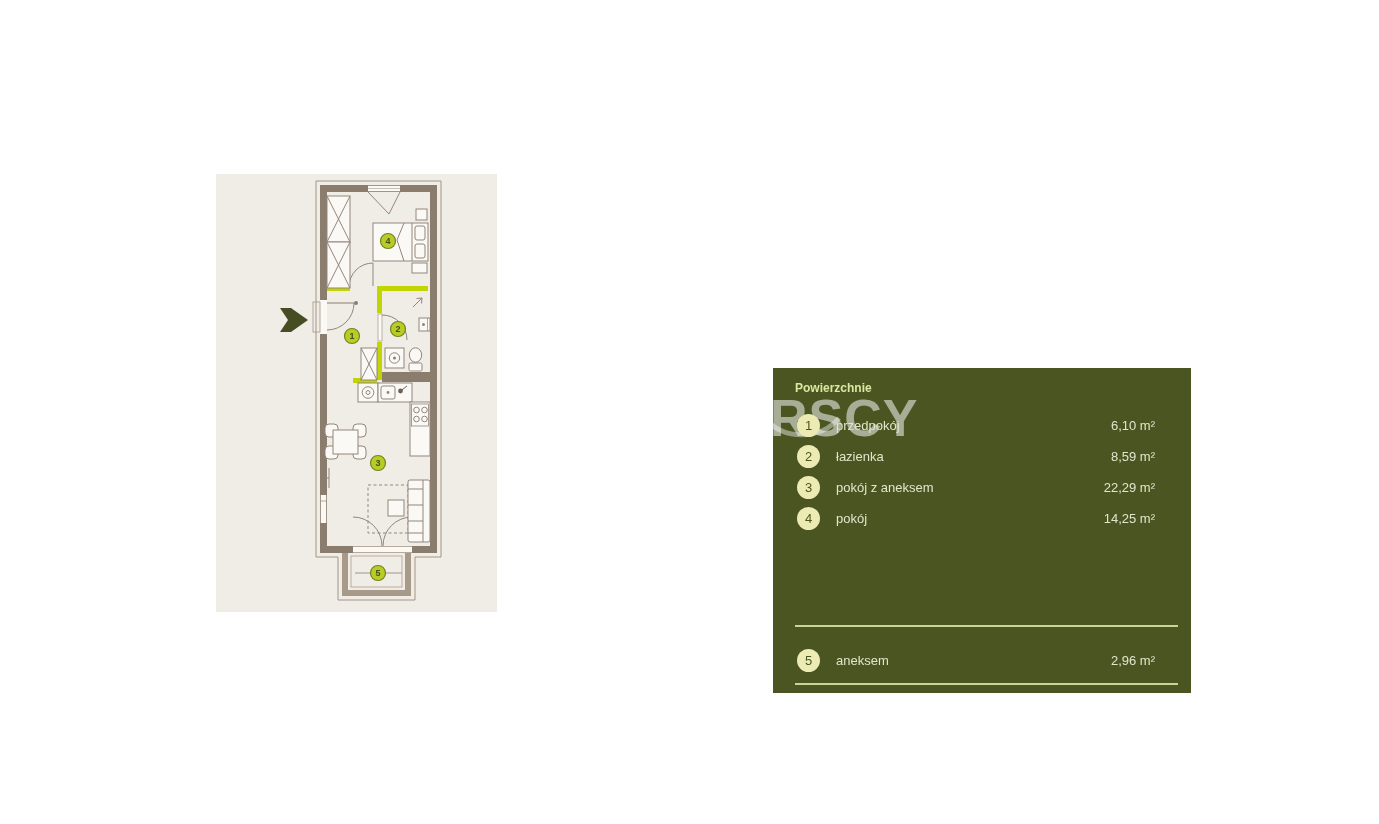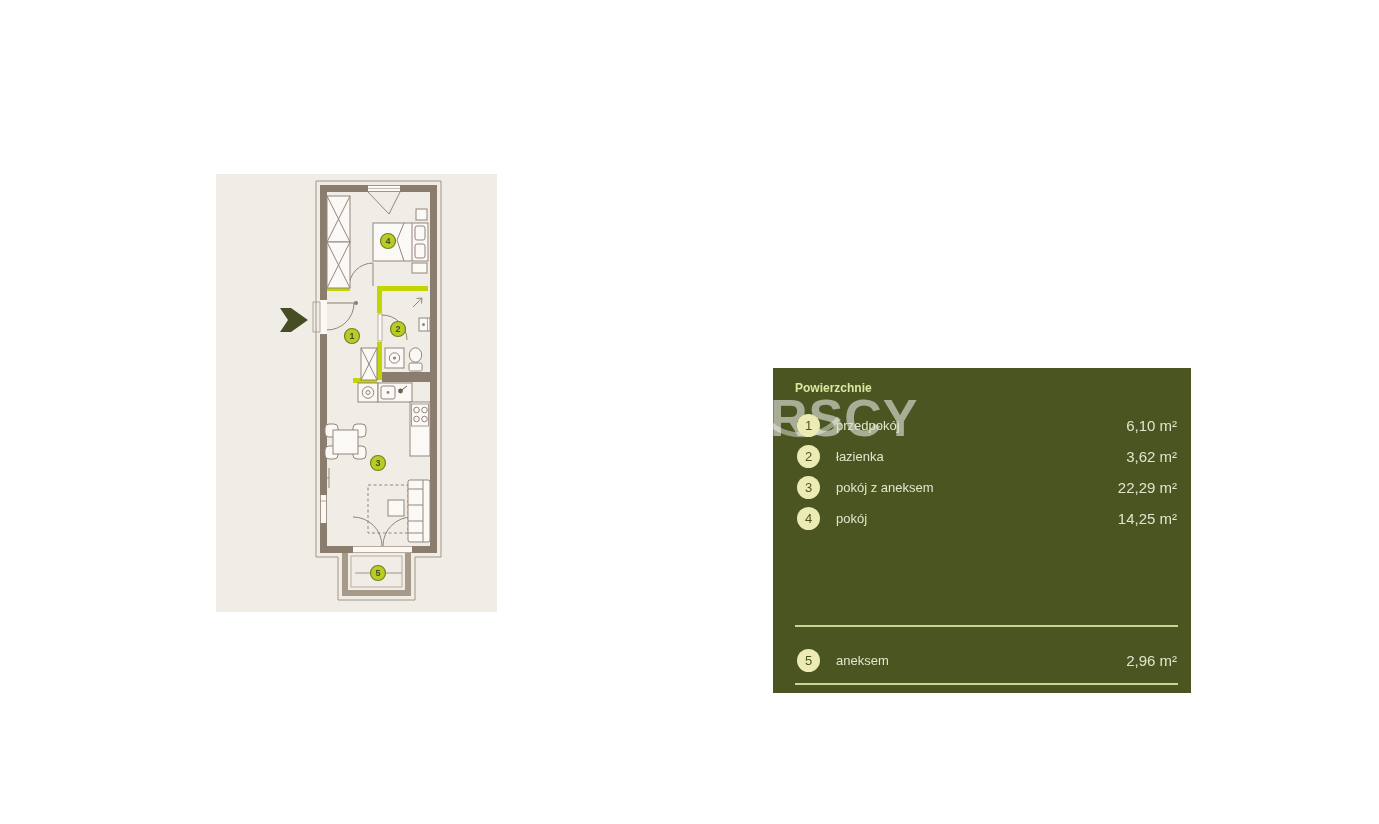--- a/index.html
+++ b/index.html
@@ -34,21 +34,21 @@
     display:flex;align-items:center;
   }
   .row-1{top:44px;} .row-2{top:75px;} .row-3{top:106px;} .row-4{top:137px;}
   .row-5{top:279px;}
   .badge-circle{
     margin-left:24px;width:23px;height:23px;border-radius:50%;
     background:#ecebb4;color:#4a5522;font-size:13px;
     display:flex;align-items:center;justify-content:center;flex:0 0 auto;
   }
   .row-label{margin-left:16px;font-size:13px;color:#e2e5cb;}
-  .row-area{margin-left:auto;margin-right:14px;font-size:15px;color:#e2e5cb;}
+  .row-area{margin-left:auto;margin-right:36px;font-size:13px;color:#e2e5cb;}
   .sep{position:absolute;left:22px;width:383px;height:2px;background:#c9d692;}
   .sep-1{top:257px;} .sep-2{top:315px;}
 </style>
 </head>
 <body>
 
 <div class="plan-area">
   <svg class="plan-svg" viewBox="0 0 281 438">
 
     <path d="M100,7 H225 V383 H199 V426 H122 V383 H100 Z" fill="none" stroke="#a39585" stroke-width="1"></path>
@@ -241,21 +241,21 @@
   <div class="panel-title">Powierzchnie</div>
 
   <div class="legend-row row-1">
     <span class="badge-circle">1</span>
     <span class="row-label">przedpokój</span>
     <span class="row-area">6,10 m²</span>
   </div>
   <div class="legend-row row-2">
     <span class="badge-circle">2</span>
     <span class="row-label">łazienka</span>
-    <span class="row-area">3,62 m²</span>
+    <span class="row-area">8,59 m²</span>
   </div>
   <div class="legend-row row-3">
     <span class="badge-circle">3</span>
     <span class="row-label">pokój z aneksem</span>
     <span class="row-area">22,29 m²</span>
   </div>
   <div class="legend-row row-4">
     <span class="badge-circle">4</span>
     <span class="row-label">pokój</span>
     <span class="row-area">14,25 m²</span>

